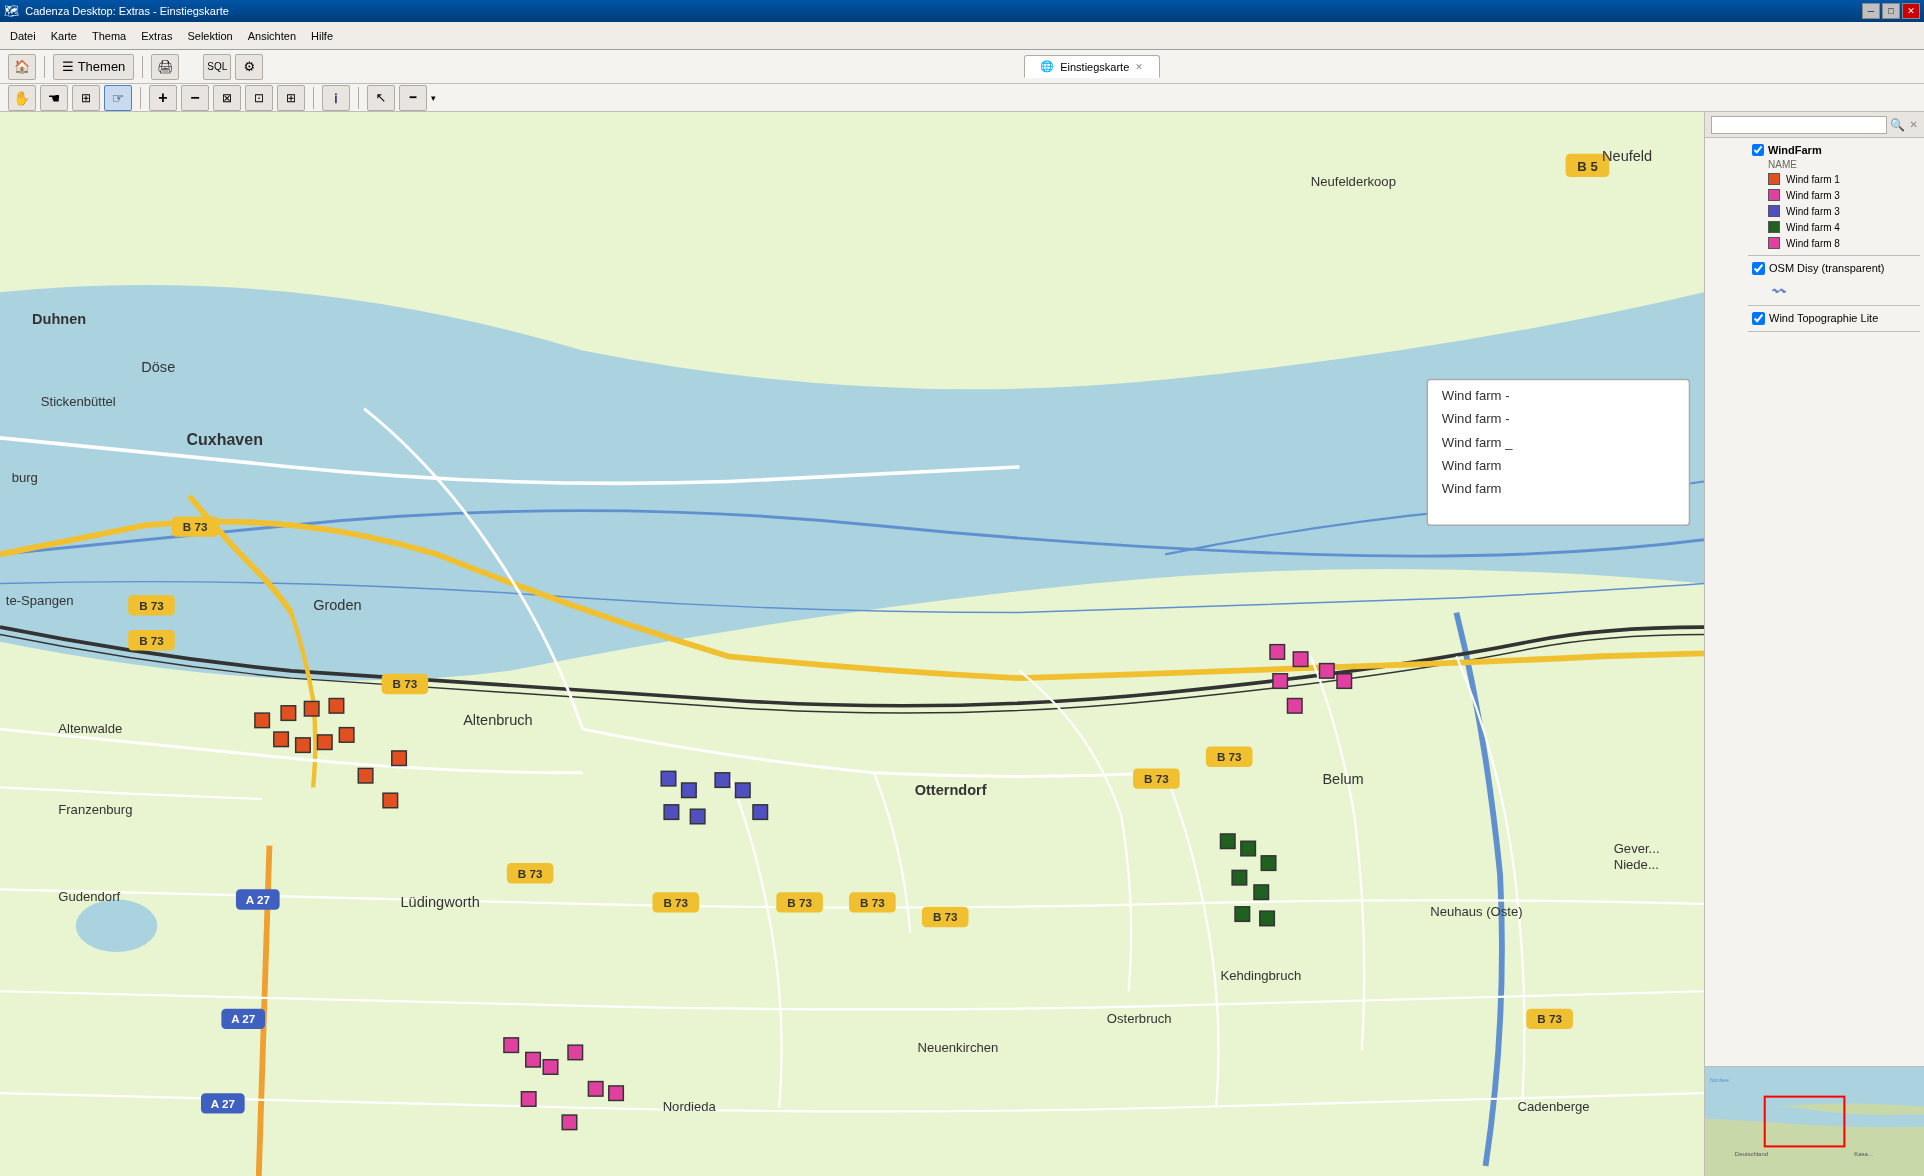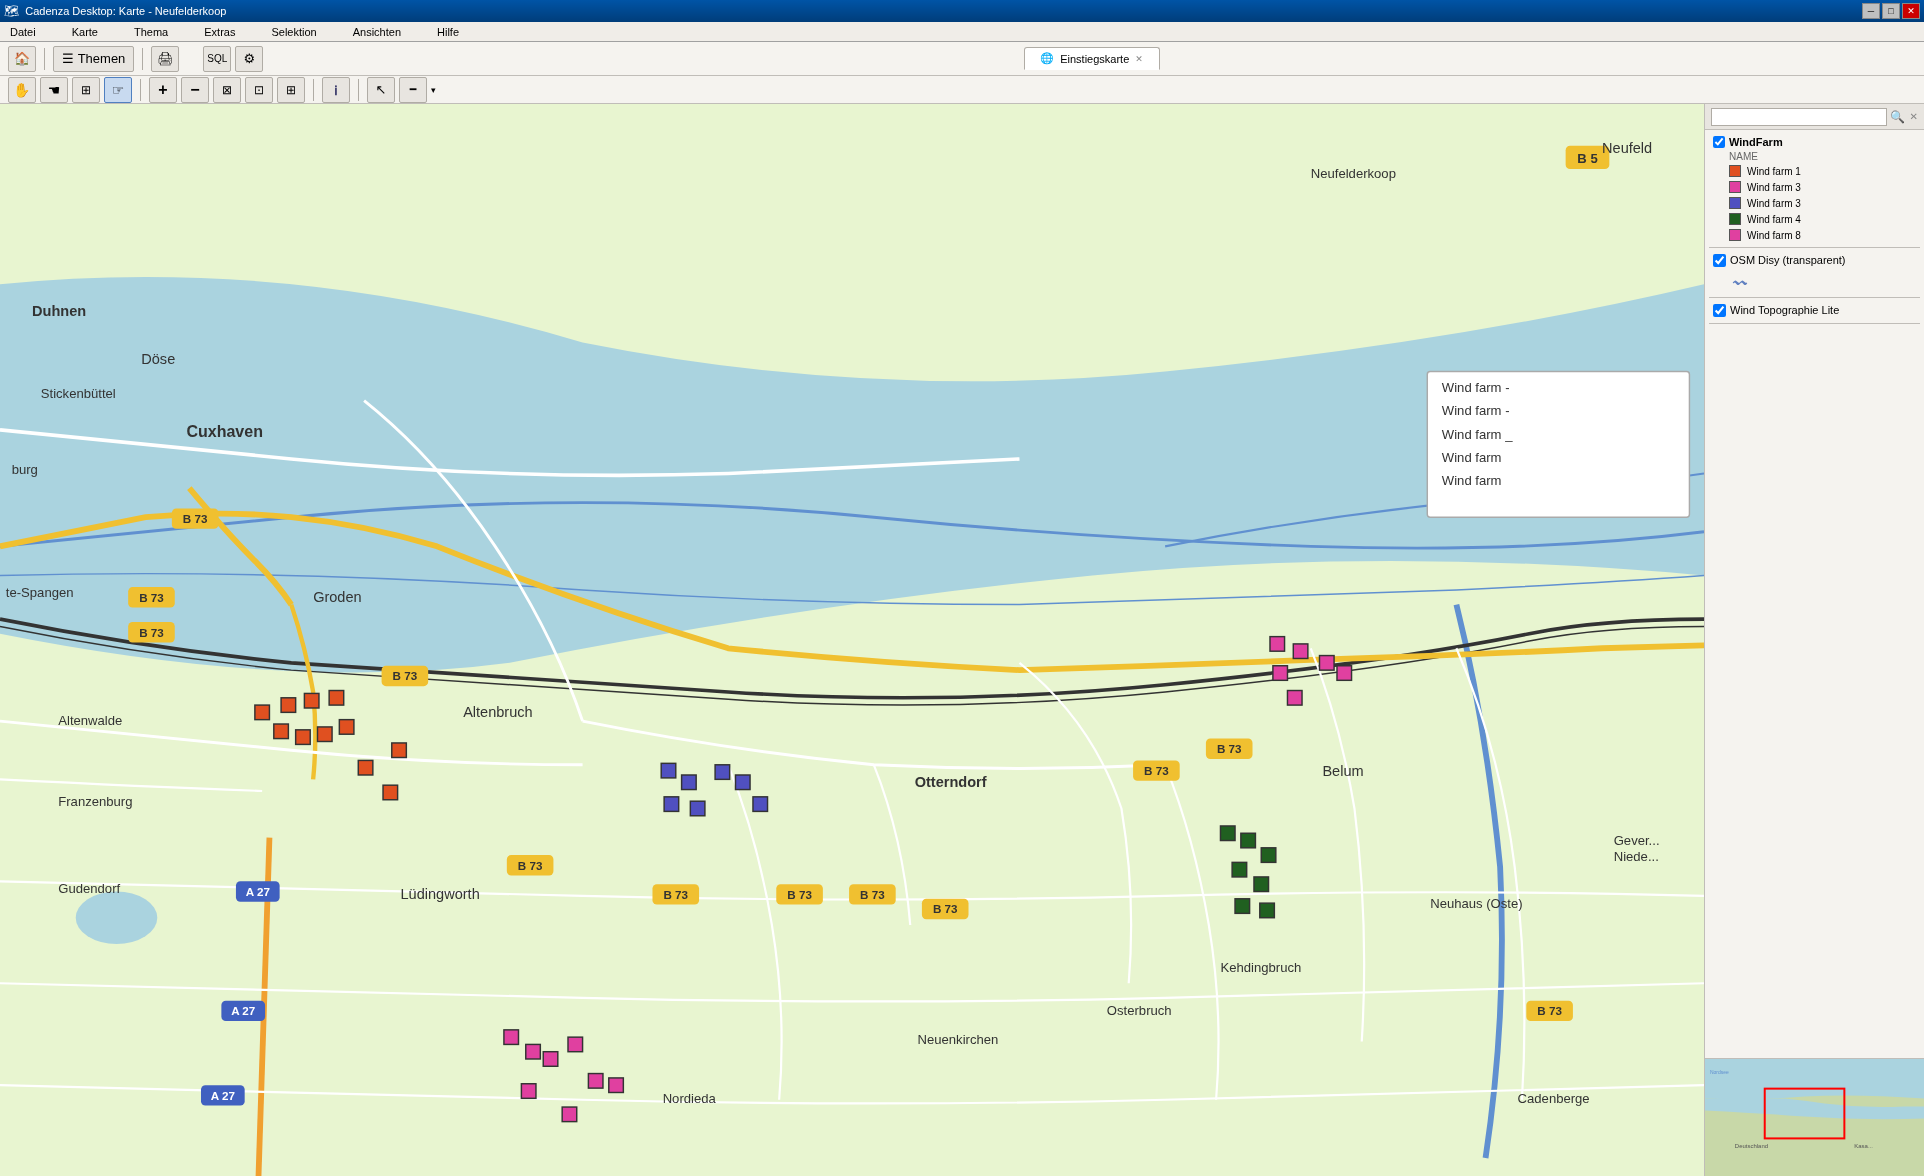--- a/index.html
+++ b/index.html
@@ -25,27 +25,27 @@
       font-size: 9px;
       display: flex; align-items: center; justify-content: center;
       cursor: pointer;
       color: black;
     }
     .title-btn.close { background: #cc0000; color: white; }
 
     
     #menubar {
       background: #f0ede8;
-      height: 20px;
+      height: 28px;
       display: flex;
       align-items: center;
       padding: 0 4px;
       border-bottom: 1px solid #a0a0a0;
       font-size: 11px;
-      gap: 24px;
+      gap: 3px;
     }
     .menu-item { padding: 2px 6px; cursor: pointer; }
 
     
     #toolbar {
       background: #f5f3ef;
       height: 34px;
       display: flex;
       align-items: center;
       padding: 0 8px;
@@ -122,20 +122,21 @@
       height: 18px;
       padding: 0 4px;
       font-size: 10px;
     }
 
     
     #layer-panel {
       flex: 1;
       overflow-y: auto;
       padding: 4px;
+      margin-left: 39px;
     }
     .layer-group {
       margin-bottom: 4px;
     }
     .layer-header {
       display: flex;
       align-items: center;
       gap: 4px;
       padding: 2px 4px;
       font-weight: bold;
@@ -187,21 +188,21 @@
       position: relative;
       overflow: hidden;
     }
   </style>
 </head>
 <body>
 
 <div id="titlebar">
   <div id="titlebar-left">
     <span style="font-size:12px;">🗺</span>
-    <span>Cadenza Desktop: Karte - Neufelderkoop</span>
+    <span>Cadenza Desktop: Extras - Einstiegskarte</span>
   </div>
   <div id="titlebar-right">
     <div class="title-btn">─</div>
     <div class="title-btn">□</div>
     <div class="title-btn close">✕</div>
   </div>
 </div>
 
 <div id="menubar">
   <span class="menu-item">Datei</span>

